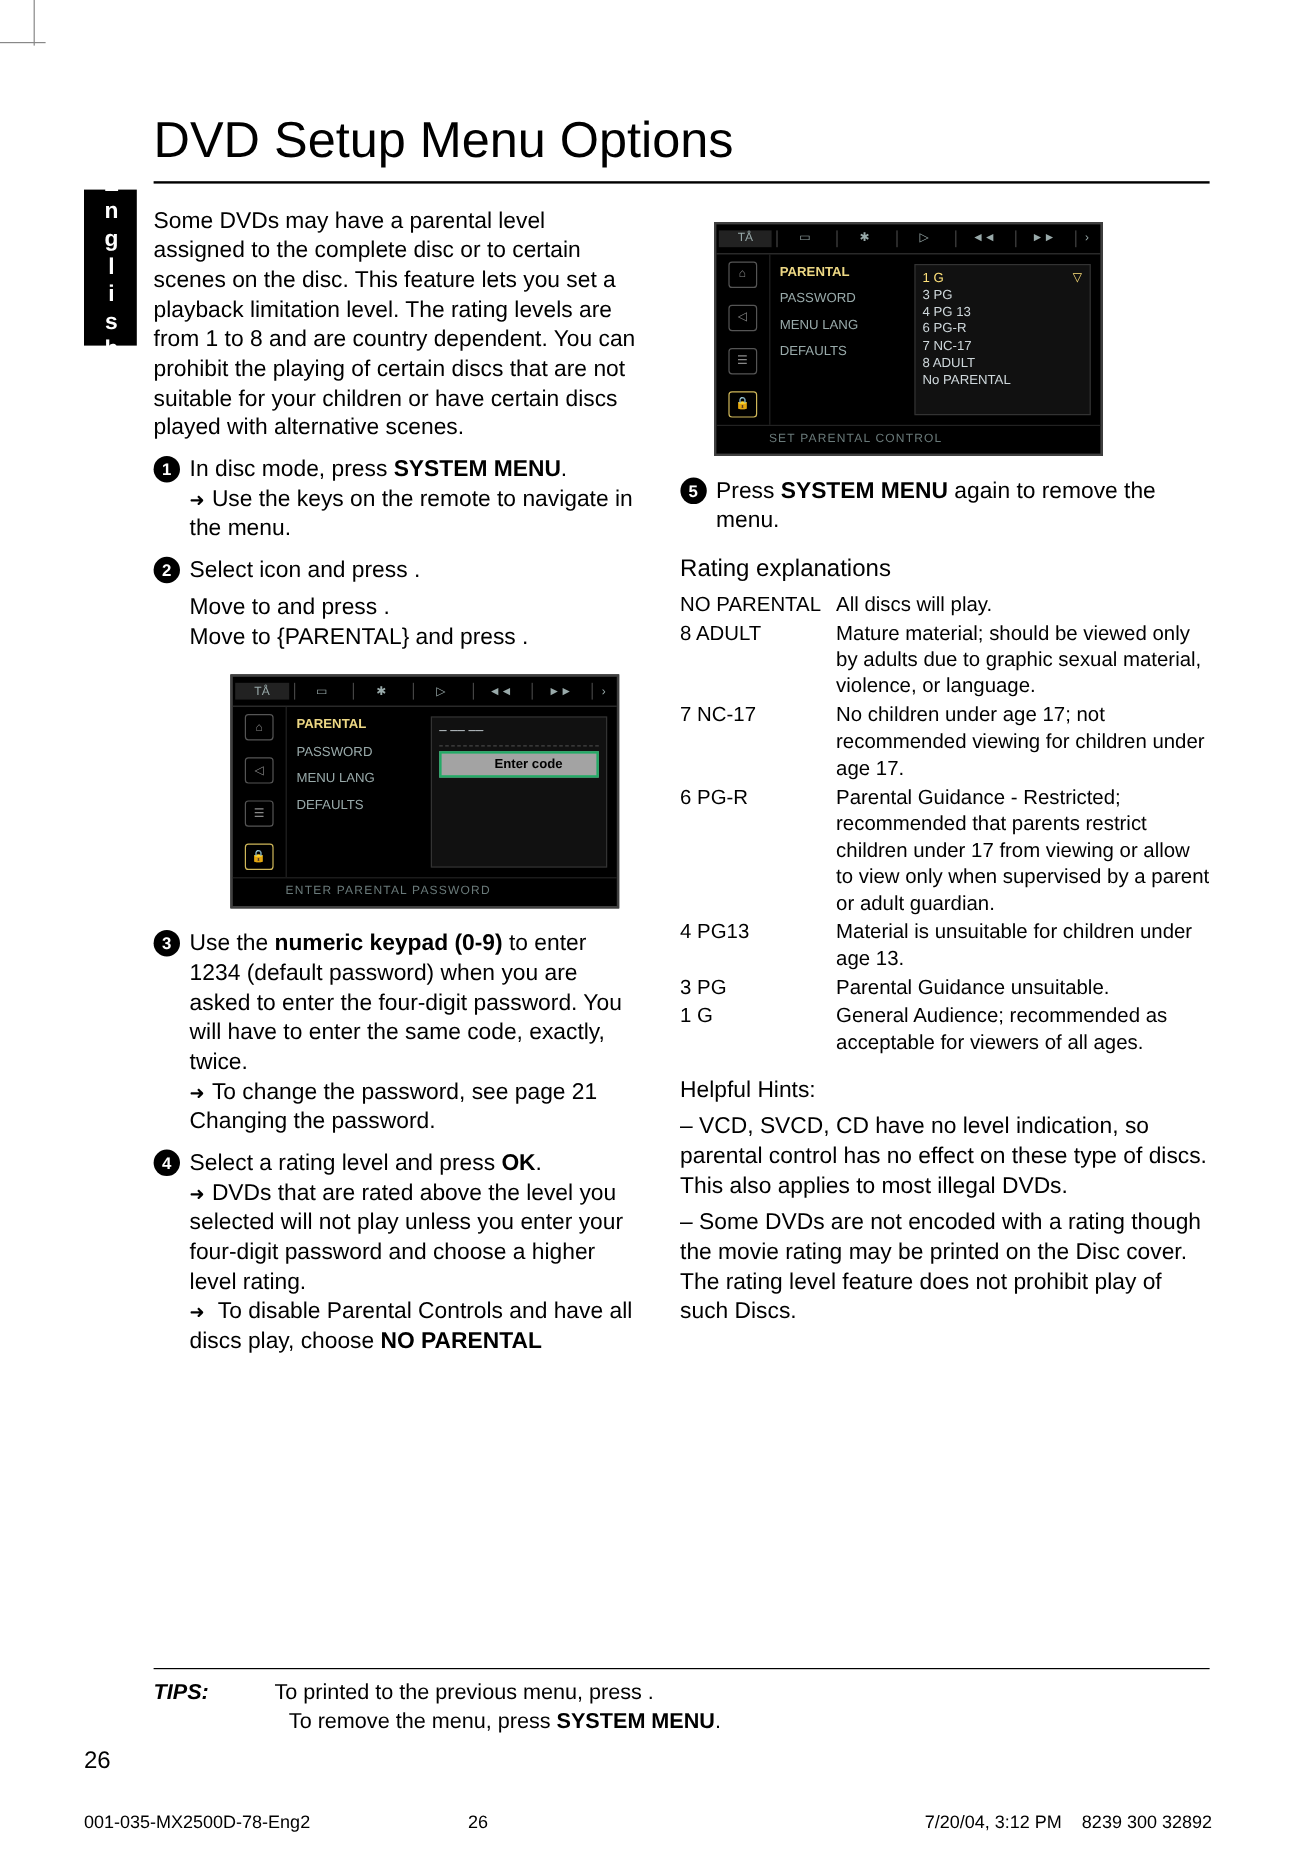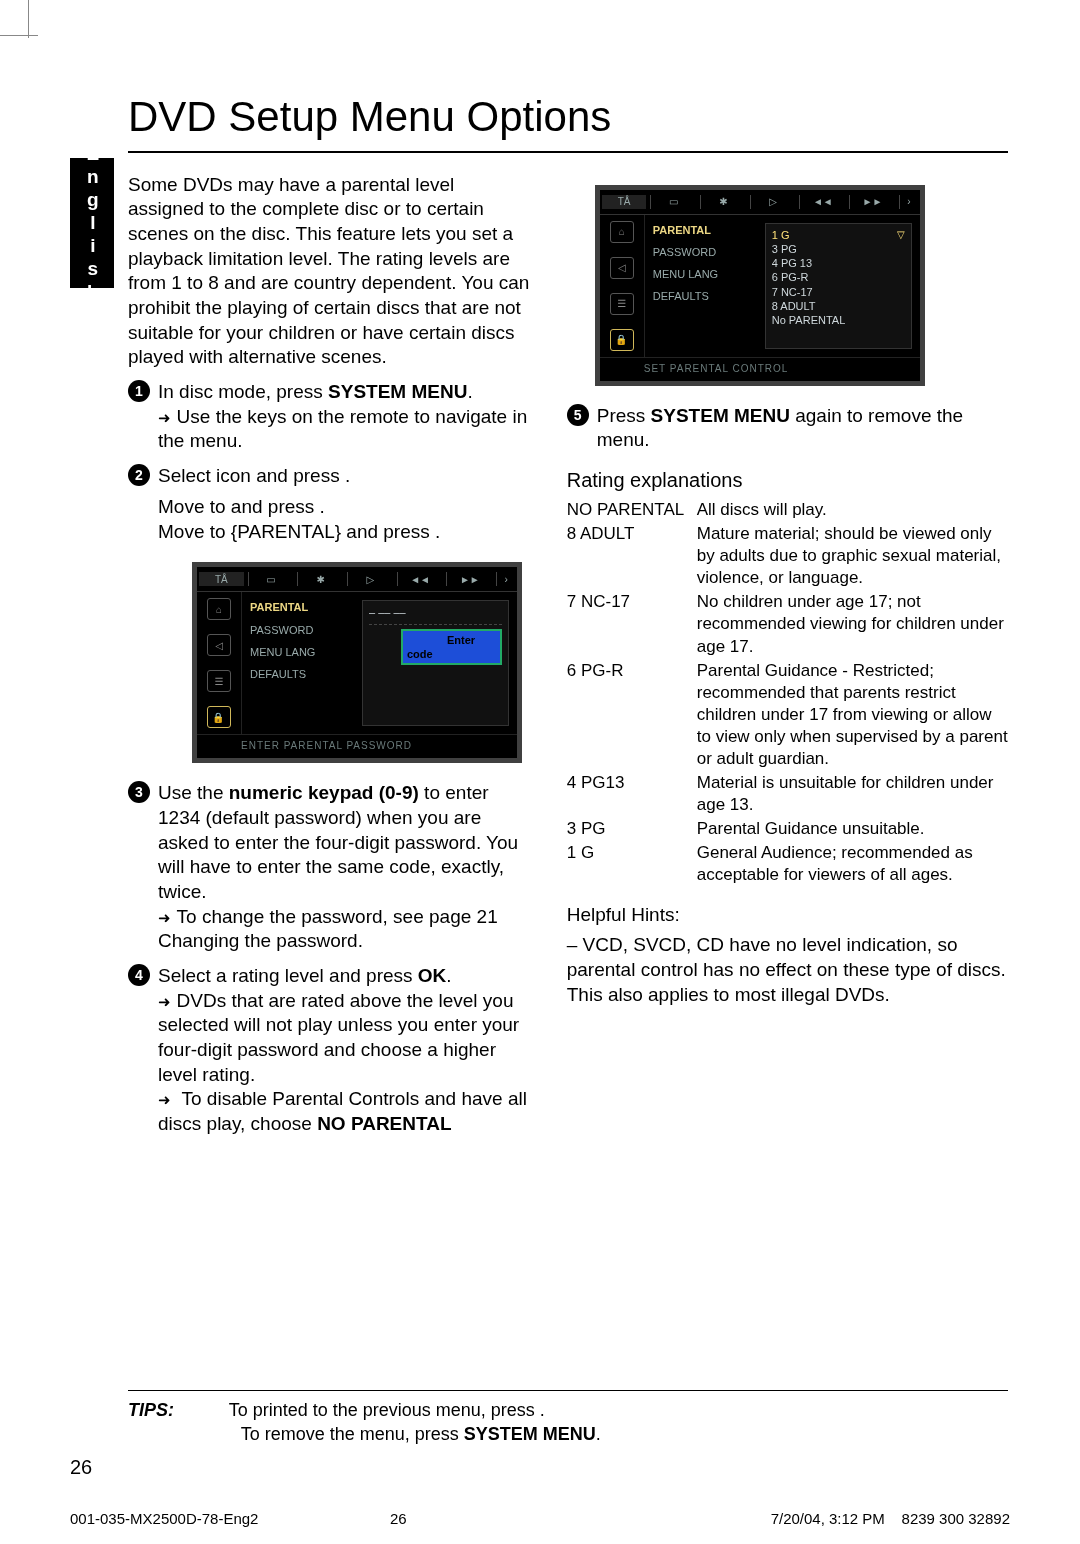--- a/index.html
+++ b/index.html
@@ -93,21 +93,21 @@
     color: #000;
     margin-right: 6px;
     font-size: 15px;
   }
   .bold-key { font-weight: bold; }
 
   
   .osd {
     width: 320px;
     margin: 18px auto 18px 64px;
-    border: 5px solid #404040;
+    border: 2px solid #404040;
     font-size: 12px;
     color: #aaa;
     background: #000;
   }
   .osd-topbar {
     display: flex;
     align-items: center;
     height: 24px;
     border-bottom: 1px solid #333;
   }
@@ -149,24 +149,23 @@
     margin: 8px 8px 8px 0;
     border: 1px solid #333;
     background: #111;
     padding: 4px 6px;
     color: #cfd8dc;
     font-size: 11px;
   }
   .osd-right .row { display:flex; justify-content:space-between; align-items:center; }
   .osd-right .row.active { color:#ffe17a; }
   .osd-input {
-    background:#1d4ed8; color:#000; font-size:11px; padding:2px 4px;
+    background:#a3a3a3; color:#000; font-size:11px; padding:2px 4px;
     border: 2px solid #2a6;
     margin-top:4px;
-    margin-left:32px;
   }
   .osd .osd-input .dummy { display:inline-block; width:40px; }
   .osd-footer {
     color: #6a7a7a;
     font-size: 10px;
     padding: 4px 8px 6px 44px;
     border-top: 1px solid #222;
     text-transform: uppercase;
     letter-spacing: 1px;
   }
@@ -378,20 +377,21 @@
           </div>
           <div class="rating-row">
             <div class="rating-label">1 G</div>
             <div class="rating-desc">General Audience; recommended as acceptable for viewers of all ages.</div>
           </div>
         </div>
 
       <div class="hints">
         <div class="subhead" style="font-size:19px">Helpful Hints:</div>
         <div class="body-text">– VCD, SVCD, CD have no level indication, so parental control has no effect on these type of discs. This also applies to most illegal DVDs.</div>
+        <div class="body-text">– Some DVDs are not encoded with a rating though the movie rating may be printed on the Disc cover. The rating level feature does not prohibit play of such Discs.</div>
       </div>
     </div>
   </div>
 </div>
 
 <div class="tips-bar">
   <span class="tips-label">TIPS:</span>
   <span>To printed to the previous menu, press    .</span><br>
   <span style="display:inline-block;width:108px"></span>
   <span>

